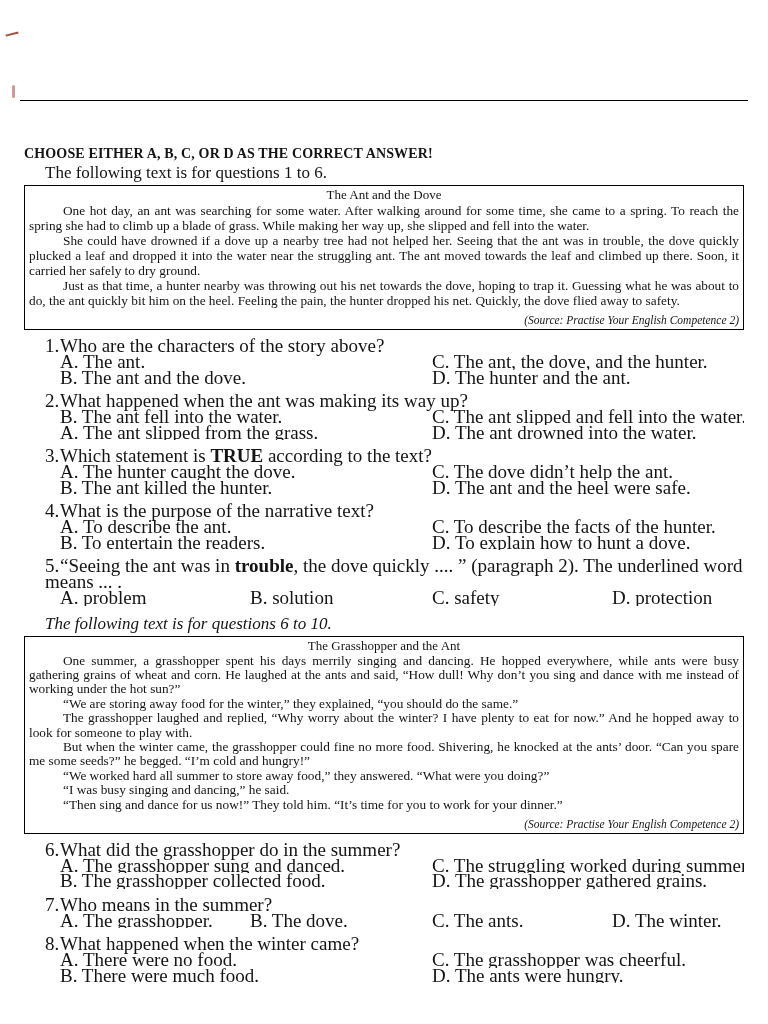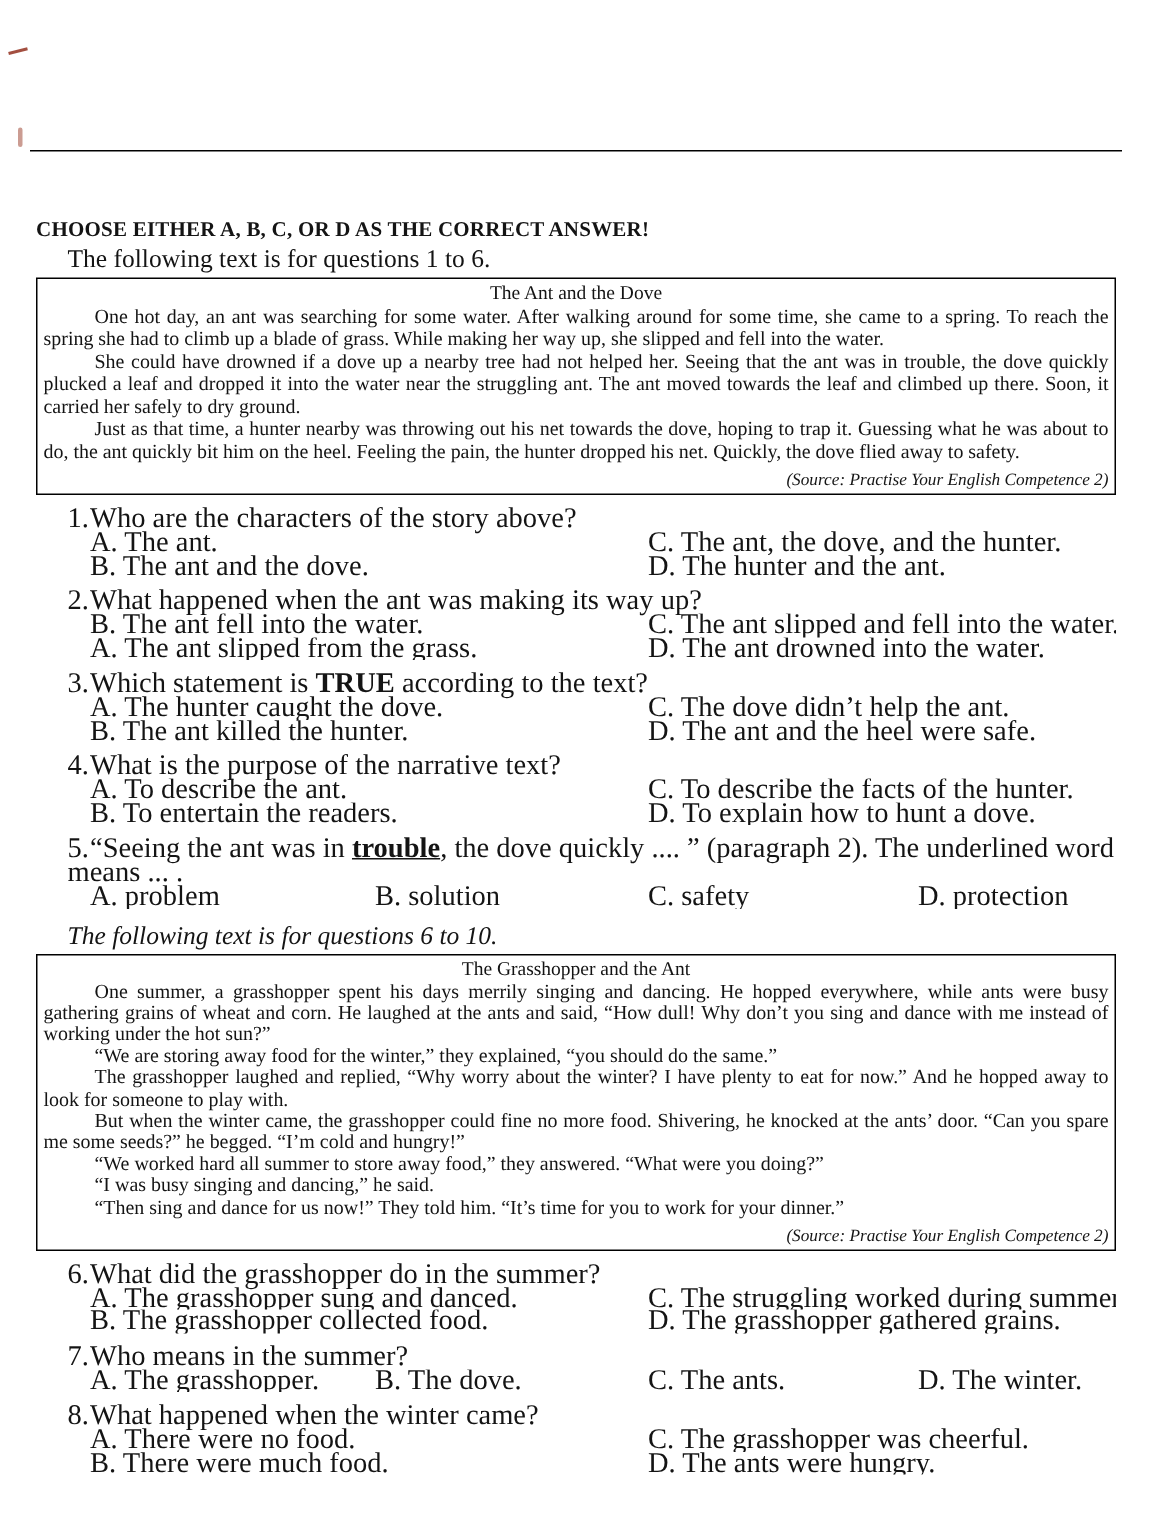--- a/index.html
+++ b/index.html
@@ -21,21 +21,21 @@
   .text-box { margin-top:4px; border:1px solid #000; padding:1px 4px 2px 4px; }
   .box-title { text-align:center; font-size:13px; line-height:16px; }
   .text-box p { font-size:13.3px; line-height:15px; text-align:justify; text-indent:34px; }
   .text-box.compact p { line-height:14.4px; }
   .source { text-align:right; font-style:italic; font-size:11.5px; line-height:14px; margin-top:5px; }
 
   .question { margin-top:8px; font-size:19px; }
   .q-line { padding-left:21px; line-height:16px; }
   .q-num { display:inline-block; width:15px; }
   .q-bold { font-weight:bold; }
-  .q-bold.u { text-decoration:underline; }
+  .q-bold.u { }
   .options { padding-left:36px; line-height:15.5px; }
   .options.two-col { display:grid; grid-template-columns:372px 1fr; grid-template-rows:auto auto; grid-auto-flow:column; }
   .options.four-col { display:grid; grid-template-columns:190px 182px 180px 1fr; }
   .opt { white-space:nowrap; overflow:hidden; }
 </style>
 </head>
 <body>
 
 <div class="page">
 

